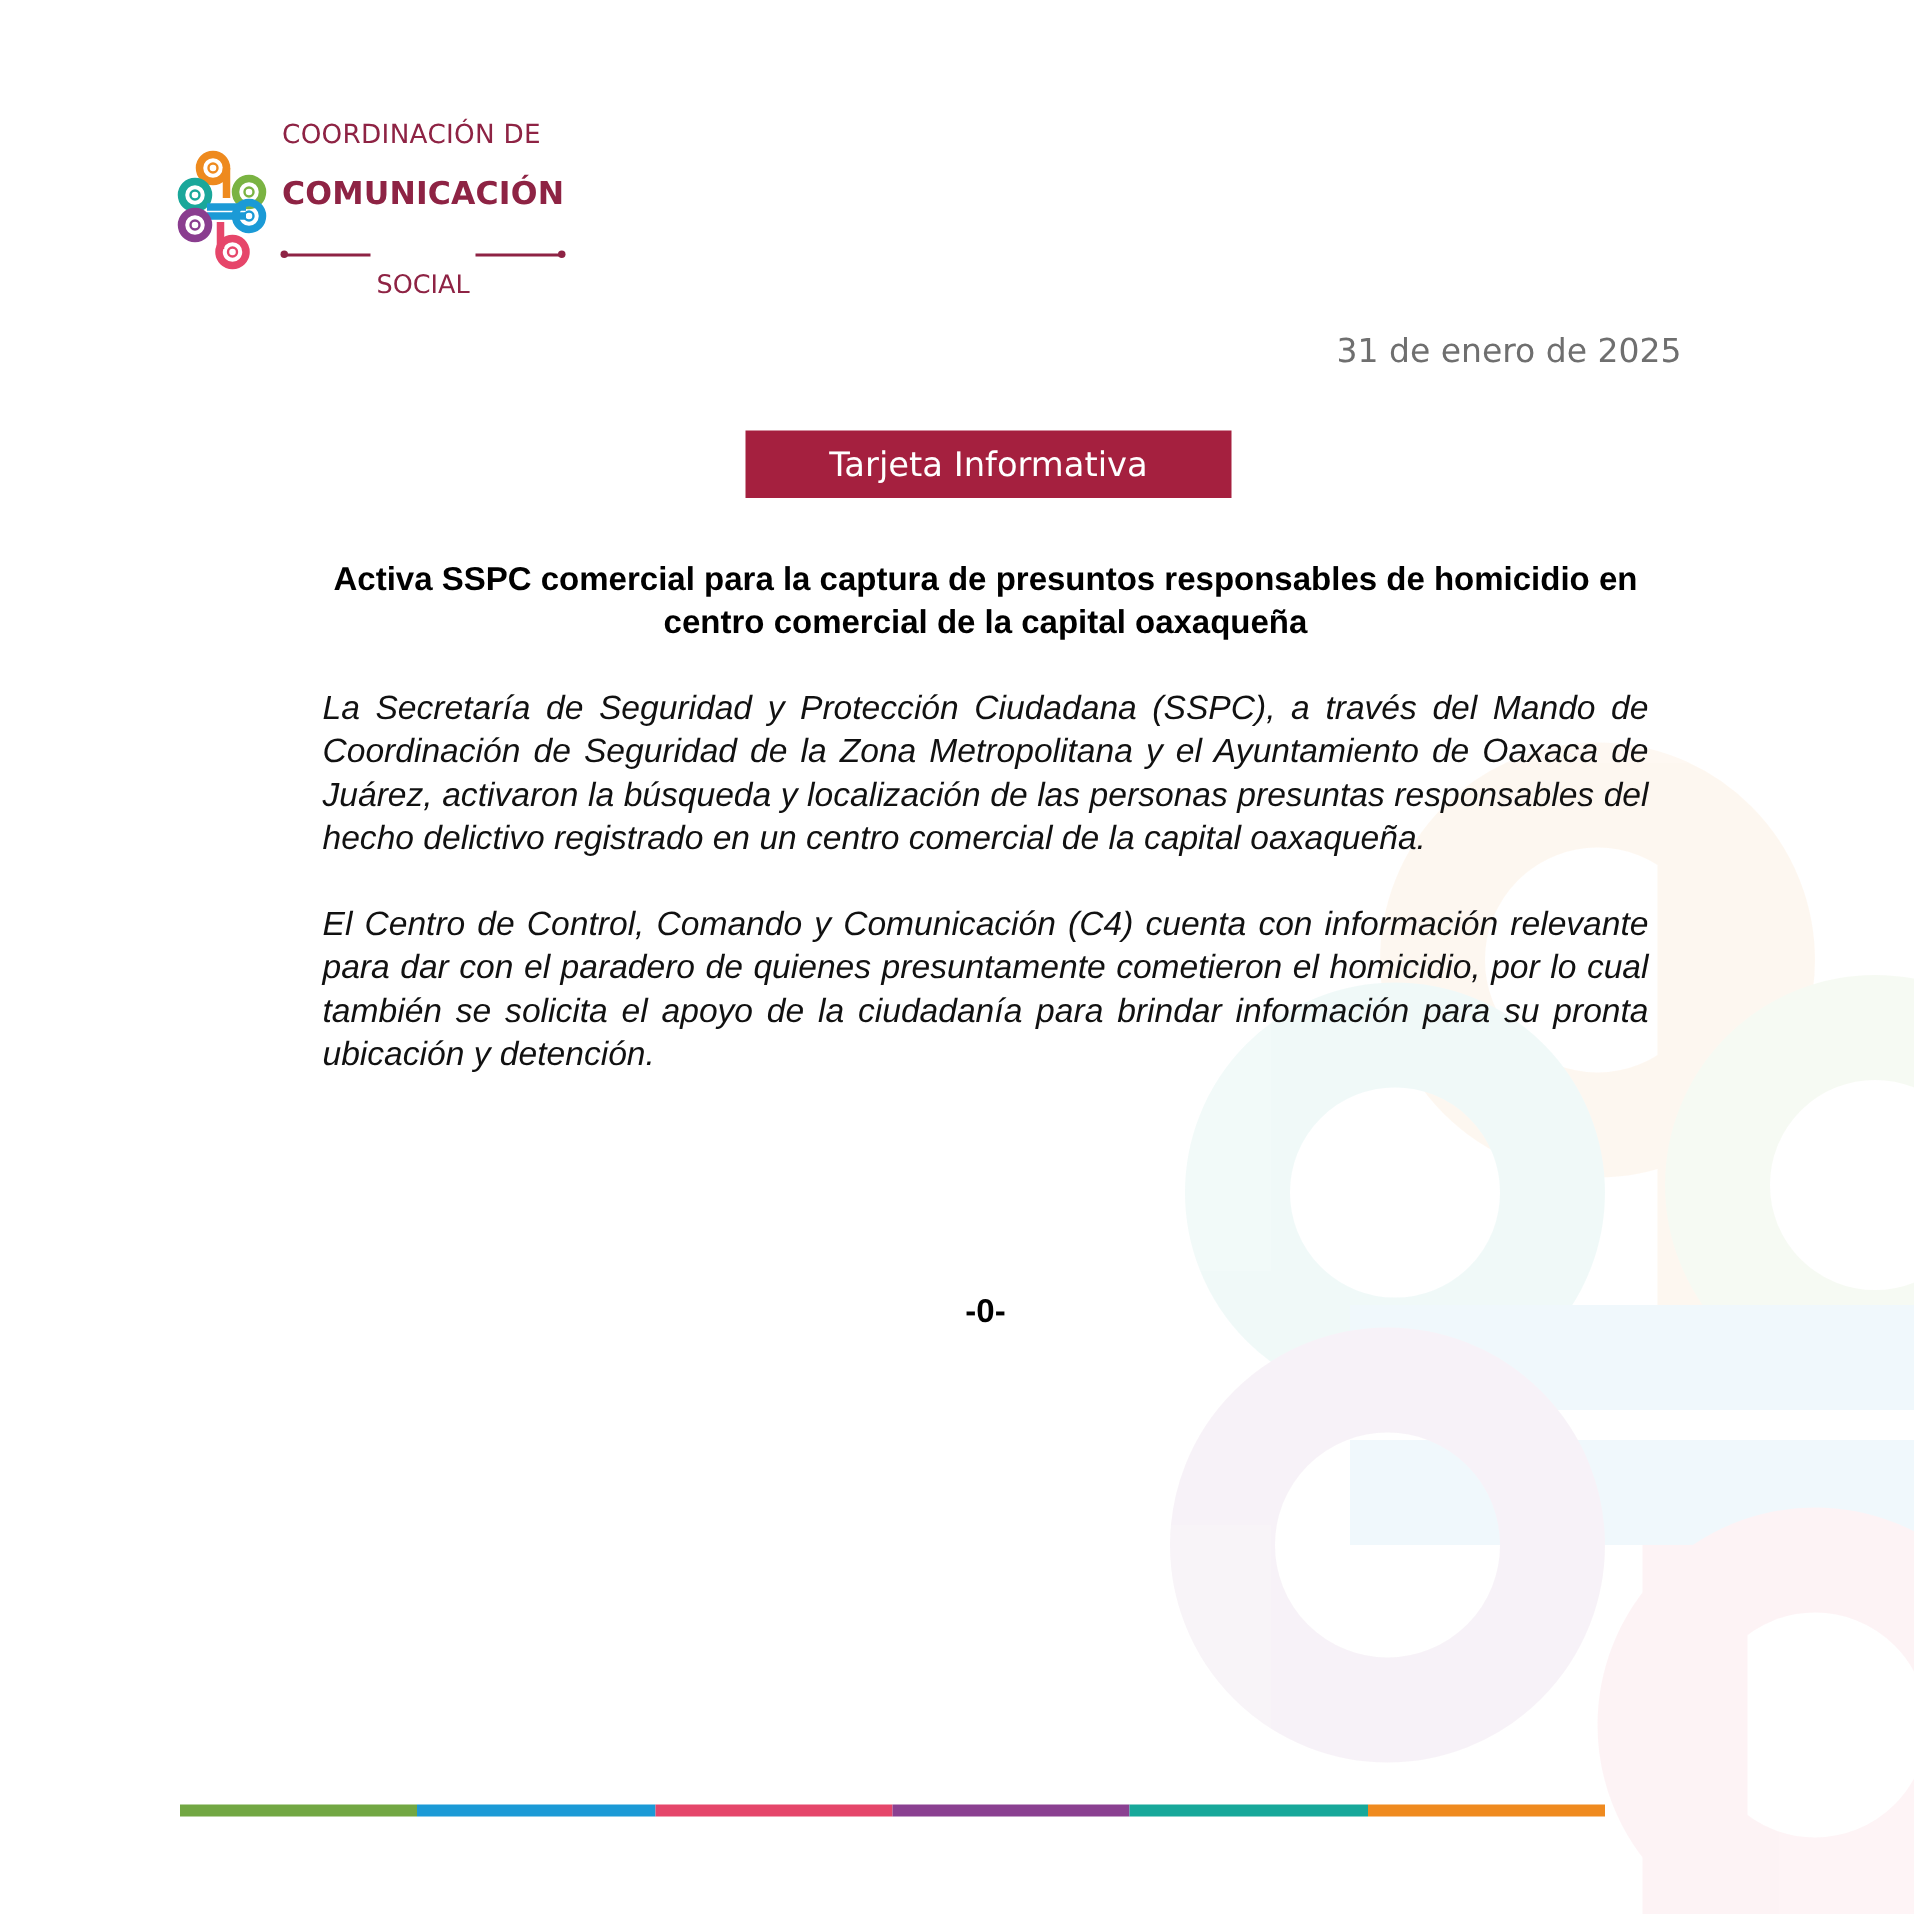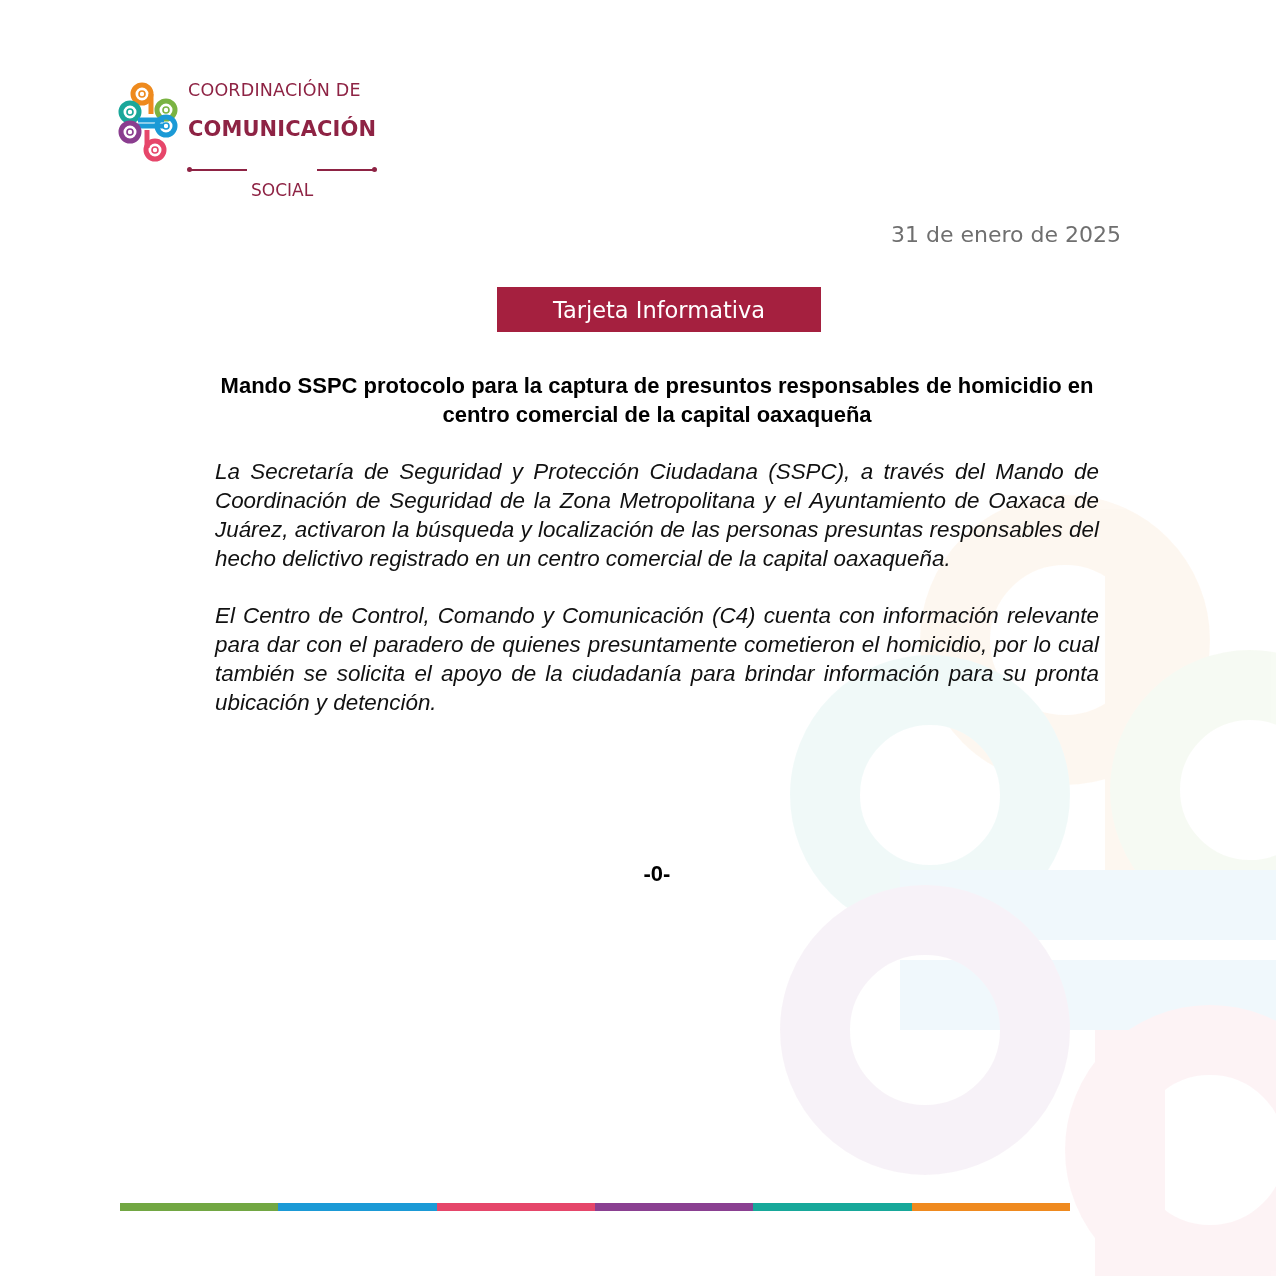--- a/index.html
+++ b/index.html
@@ -2,21 +2,21 @@
 <html><head>
   <meta charset="utf-8">
   <style>
     html, body { margin: 0; padding: 0; }
     body {
       width: 1276px; height: 1276px; position: relative; overflow: hidden;
       background: #ffffff;
       font-family: "Liberation Sans", sans-serif;
     }
     .watermark { position: absolute; left: 0; top: 0; width: 1276px; height: 1276px; pointer-events: none; }
-    .logo { position: absolute; left: 118px; top: 82px; display: flex; align-items: flex-start; }
+    .logo { position: absolute; left: 118px; top: 82px; display: flex; align-items: center; }
     .logo-mark { width: 62px; height: 80px; }
     .logo-text { margin-left: 8px; color: #8e2344; font-family: "DejaVu Sans", sans-serif; line-height: 1; }
     .logo-line1 { font-size: 17.5px; letter-spacing: 0.2px; font-weight: 400; }
     .logo-line2 { font-size: 21px; font-weight: 700; margin-top: 19px; letter-spacing: 0.1px; }
     .logo-line3 { display: flex; align-items: center; font-size: 17px; margin-top: 2px; }
     .logo-line3 .rule { flex: 1; height: 1.5px; background: #8e2344; position: relative; }
     .logo-line3 .rule::before { content: ""; position: absolute; top: -2px; width: 5px; height: 5px; border-radius: 50%; background: #8e2344; }
     .logo-line3 .rule.l::before { left: -1px; }
     .logo-line3 .rule.r::before { right: -1px; }
     .logo-line3 .word { padding: 0 4px; margin-top: 40px; }
@@ -97,21 +97,21 @@
     </div>
   </div>
 </div>
 
 <div class="date">31 de enero de 2025</div>
 
 <div class="badge">
   <span>Tarjeta Informativa</span>
 </div>
 
-<div class="headline">Mando SSPC protocolo para la captura de presuntos responsables de homicidio en centro comercial de la capital oaxaqueña</div>
+<div class="headline">Activa SSPC comercial para la captura de presuntos responsables de homicidio en centro comercial de la capital oaxaqueña</div>
 
 <div class="body">
   <p>La Secretaría de Seguridad y Protección Ciudadana (SSPC), a través del Mando de Coordinación de Seguridad de la Zona Metropolitana y el Ayuntamiento de Oaxaca de Juárez, activaron la búsqueda y localización de las personas presuntas responsables del hecho delictivo registrado en un centro comercial de la capital oaxaqueña.</p>
   <p>El Centro de Control, Comando y Comunicación (C4) cuenta con información relevante para dar con el paradero de quienes presuntamente cometieron el homicidio, por lo cual también se solicita el apoyo de la ciudadanía para brindar información para su pronta ubicación y detención.</p>
 </div>
 
 <div class="closing">-0-</div>
 
 <div class="color-bar">
   <span style="background:#72a743"></span>

